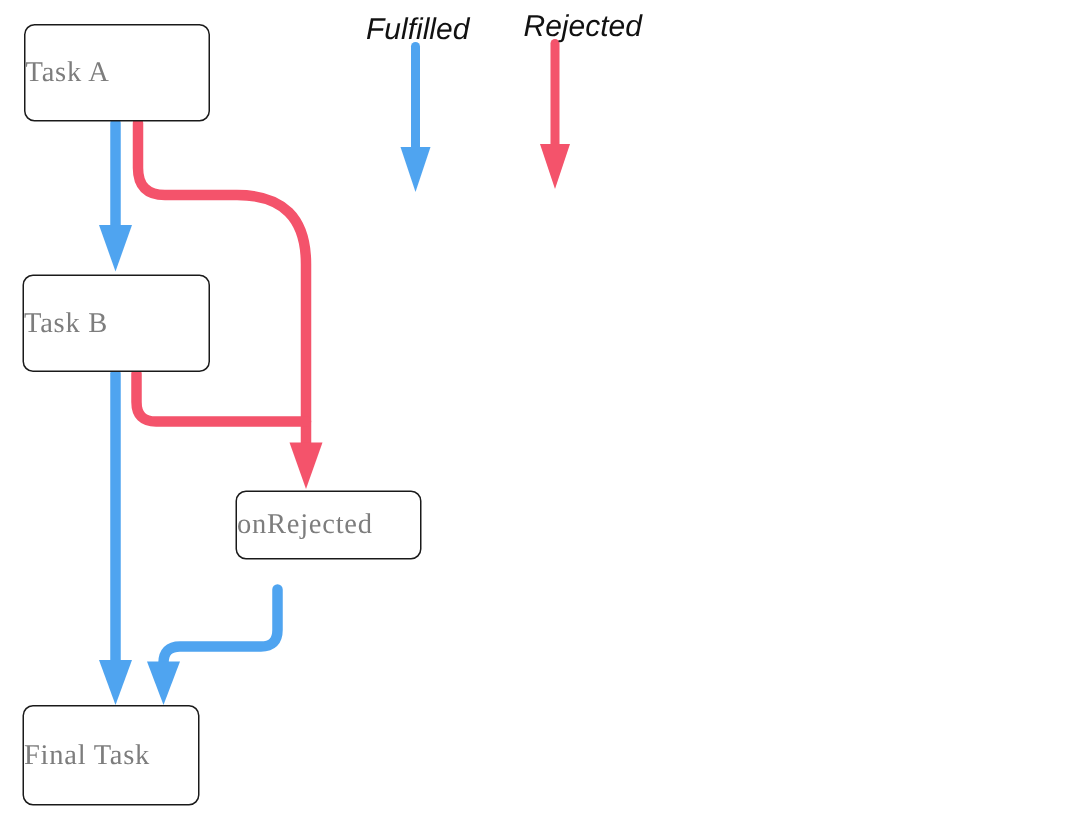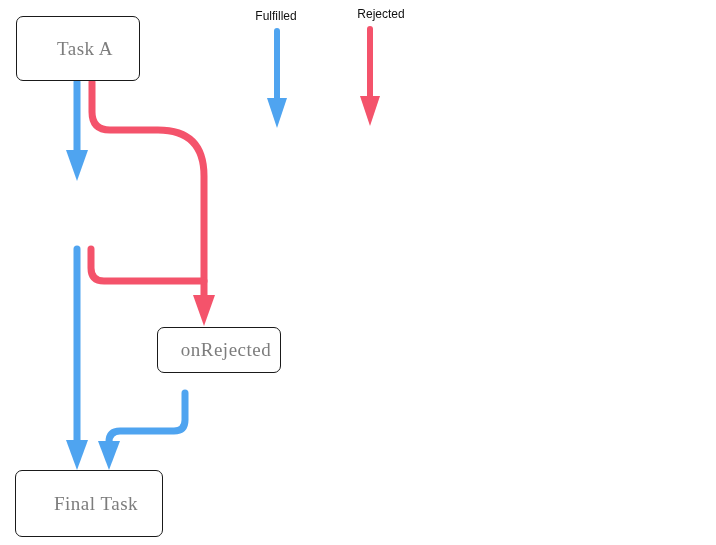--- a/index.html
+++ b/index.html
@@ -33,37 +33,37 @@
   .fill-fulfilled { fill: var(--fulfilled, #4FA4F0); stroke: none; }
   .fill-rejected { fill: var(--rejected, #F4536B); stroke: none; }
   .node {
     position: absolute;
     box-sizing: border-box;
     background: var(--node-fill, #fff);
     border: 1.5px solid var(--node-border, #1a1a1a);
     border-radius: 7px;
     display: flex;
     align-items: center;
-    justify-content: center;
-    padding-left: 14px;
+    justify-content: flex-start;
   }
   .node-label {
     font-family: cursive;
     font-size: 19px;
     color: var(--node-text, #7d7d7d);
     letter-spacing: 0.5px;
     white-space: nowrap;
   }
   .legend-label {
     position: absolute;
     width: 64px;
     text-align: center;
-    font-size: 12px;
+    font-size: 20px;
     color: var(--legend-text, #111);
     white-space: nowrap;
+    font-style: italic;
   }
 </style>
 </head>
 <body>
 
 <div id="canvas">
 
   <svg id="edges-svg" viewBox="0 0 716 545">
 
     <g>
@@ -97,25 +97,28 @@
     <g>
       <path class="stroke-rejected stroke-thin" d="M 370,29 V 97"></path>
       <polygon class="fill-rejected" points="370,126 360,96 380,96"></polygon>
     </g>
   </svg>
 
   <div class="node" style="left:16px; top:16px; width:124px; height:65px;">
     <span class="node-label">Task A</span>
   </div>
 
+  <div class="node" style="left:15px; top:183px; width:125px; height:65px;">
+    <span class="node-label">Task B</span>
+  </div>
 
   <div class="node" style="left:157px; top:327px; width:124px; height:46px;">
     <span class="node-label">onRejected</span>
   </div>
 
-  <div class="node" style="left:15px; top:470px; width:148px; height:67px;">
+  <div class="node" style="left:15px; top:470px; width:118px; height:67px;">
     <span class="node-label">Final Task</span>
   </div>
 
   <div class="legend-label" style="left:244px; top:9px;">Fulfilled</div>
   <div class="legend-label" style="left:349px; top:7px;">Rejected</div>
 
 </div>
 
 </body></html>

